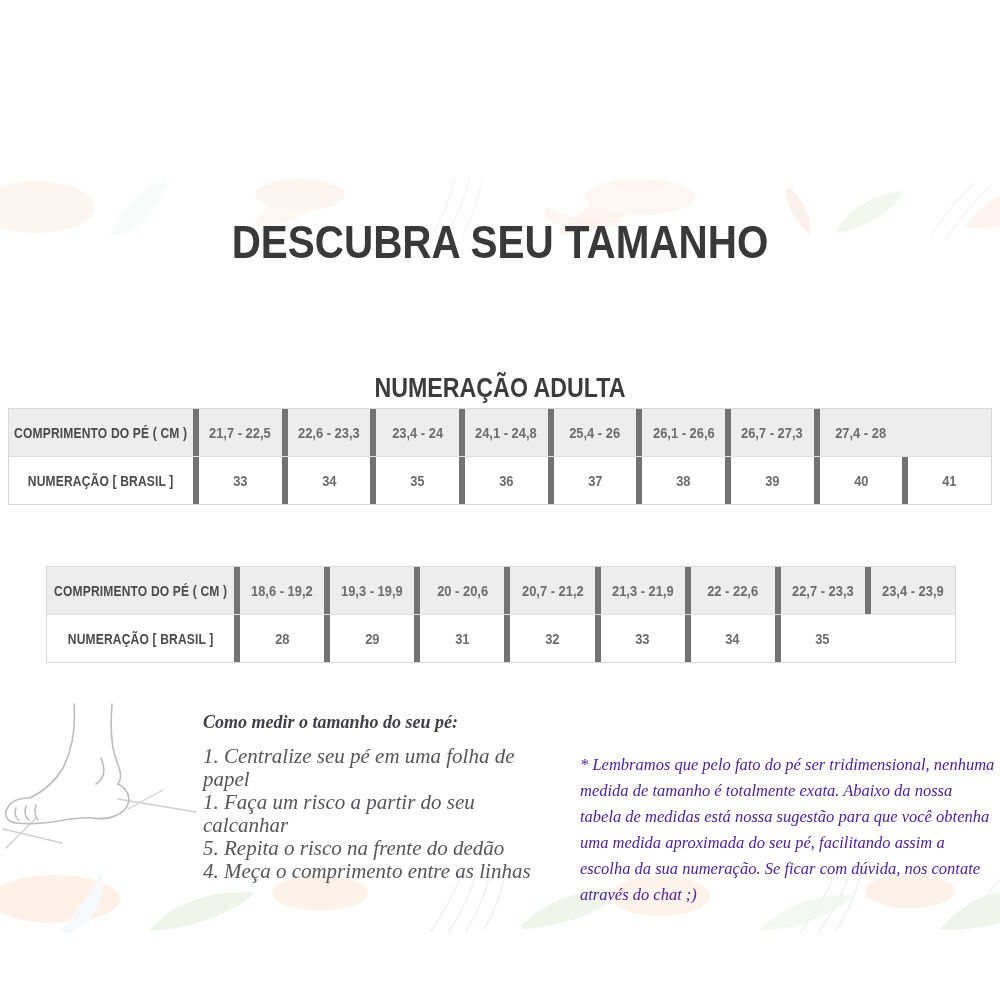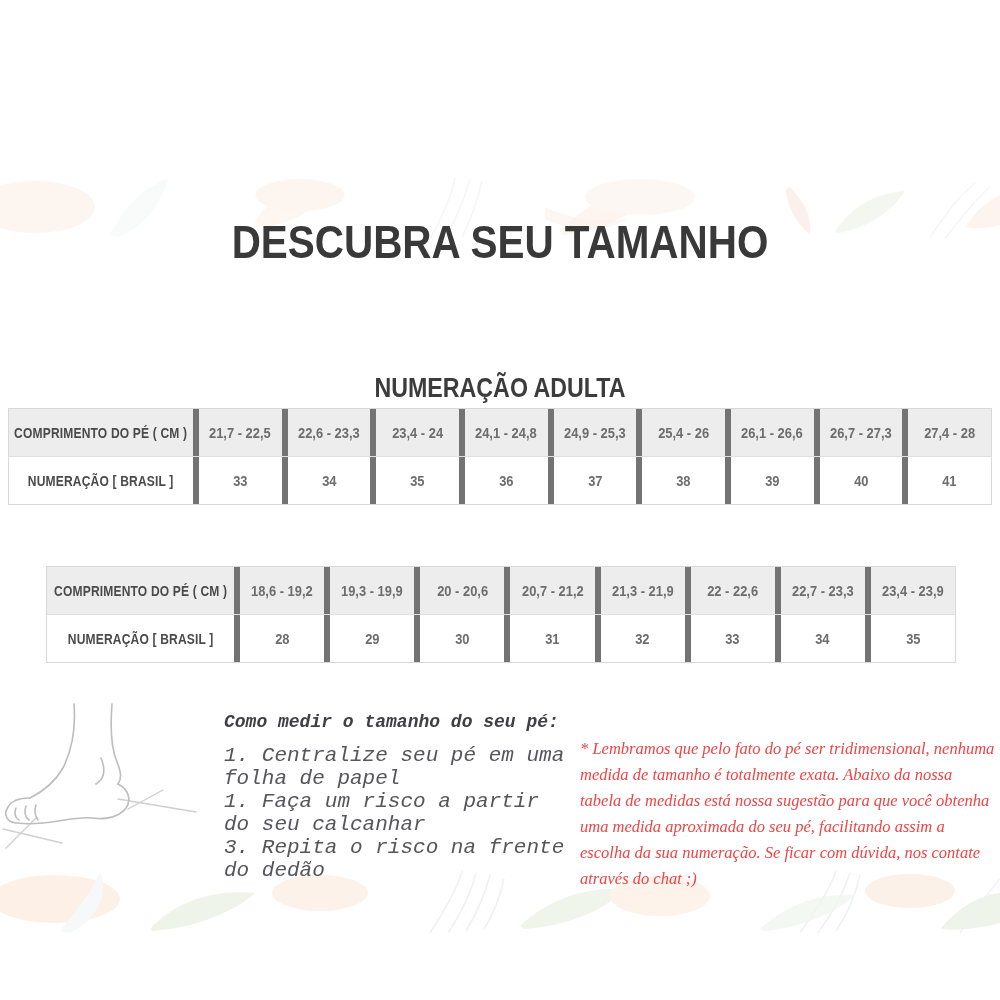--- a/index.html
+++ b/index.html
@@ -37,26 +37,26 @@
     display:flex;align-items:center;justify-content:center;
     border-left:6px solid #737373;overflow:hidden;
   }
   .cell:first-child{border-left:none;}
   .cell.rlabel span{font-weight:700;font-size:14px;color:#4a4a4a;letter-spacing:.2px;}
   .cell.range span{font-weight:700;font-size:15px;color:#6d6d6d;}
   .cell.size span{font-weight:700;font-size:15px;color:#6d6d6d;}
   
   .foot-art{position:absolute;left:0px;top:696px;width:200px;height:160px;}
   .howto{position:absolute;left:203px;top:712px;width:345px;
-    font-family:Liberation Mono, monospace;font-style:italic;color:#55555c;margin-left:21px;}
+    font-family:Liberation Serif, serif;font-style:italic;color:#55555c;}
   .howto-title{font-weight:700;font-size:18px;color:#3f3f45;margin:0 0 12px 0;}
   .step{font-size:21px;line-height:23px;}
-  .note{position:absolute;left:580px;top:736px;width:415px;
+  .note{position:absolute;left:580px;top:752px;width:415px;
     font-family:"Liberation Serif", serif;font-style:italic;
-    font-size:16.5px;line-height:26px;color:#ef4444;}
+    font-size:16.5px;line-height:26px;color:#4c1d95;}
 </style>
 </head>
 <body>
 
 <div class="deco deco-top">
   <svg width="1000" height="62" viewBox="0 0 1000 62" xmlns="http://www.w3.org/2000/svg">
     <g opacity="0.45">
       <ellipse cx="35" cy="30" rx="60" ry="26" fill="#fbeade"></ellipse>
       <path d="M110 58 C130 20 150 8 168 2 C160 30 140 52 118 60 Z" fill="#f2f4f6"></path>
       <path d="M255 45 C270 18 300 8 330 12 C315 35 285 50 258 50 Z" fill="#fdeee2"></path>
@@ -125,23 +125,20 @@
       <div class="cell range">
         <span class="cond">22,6 - 23,3</span>
       </div>
       <div class="cell range">
         <span class="cond">23,4 - 24</span>
       </div>
       <div class="cell range">
         <span class="cond">24,1 - 24,8</span>
       </div>
       <div class="cell range">
-        <span class="cond">24,9 - 25,3</span>
-      </div>
-      <div class="cell range">
         <span class="cond">25,4 - 26</span>
       </div>
       <div class="cell range">
         <span class="cond">26,1 - 26,6</span>
       </div>
       <div class="cell range">
         <span class="cond">26,7 - 27,3</span>
       </div>
       <div class="cell range">
         <span class="cond">27,4 - 28</span>
@@ -215,23 +212,20 @@
     </div>
   <div class="trow cols8">
     <div class="cell rlabel">
       <span class="cond">NUMERAÇÃO [ BRASIL ]</span>
     </div>
   <div class="cell size">
         <span class="cond">28</span>
       </div>
       <div class="cell size">
         <span class="cond">29</span>
-      </div>
-      <div class="cell size">
-        <span class="cond">30</span>
       </div>
       <div class="cell size">
         <span class="cond">31</span>
       </div>
       <div class="cell size">
         <span class="cond">32</span>
       </div>
       <div class="cell size">
         <span class="cond">33</span>
       </div>
@@ -268,16 +262,17 @@
       <path d="M26 110 C24 116 25 121 29 124"></path>
       <path d="M36 109 C34 115 35 120 38 124"></path>
     </g>
   </svg>
 </div>
 
 <div class="howto">
   <p class="howto-title">Como medir o tamanho do seu pé:</p>
 <div class="step"><span class="">1. Centralize seu pé em uma folha de papel</span></div>
     <div class="step"><span class="">1. Faça um risco a partir do seu calcanhar</span></div>
-    <div class="step"><span class="">3. Repita o risco na frente do dedão</span></div>
+    <div class="step"><span class="">5. Repita o risco na frente do dedão</span></div>
+    <div class="step"><span class="">4. Meça o comprimento entre as linhas</span></div>
   </div>
 
 <div class="note">* Lembramos que pelo fato do pé ser tridimensional, nenhuma medida de tamanho é totalmente exata. Abaixo da nossa tabela de medidas está nossa sugestão para que você obtenha uma medida aproximada do seu pé, facilitando assim a escolha da sua numeração. Se ficar com dúvida, nos contate através do chat ;)</div>
 
 </body></html>

